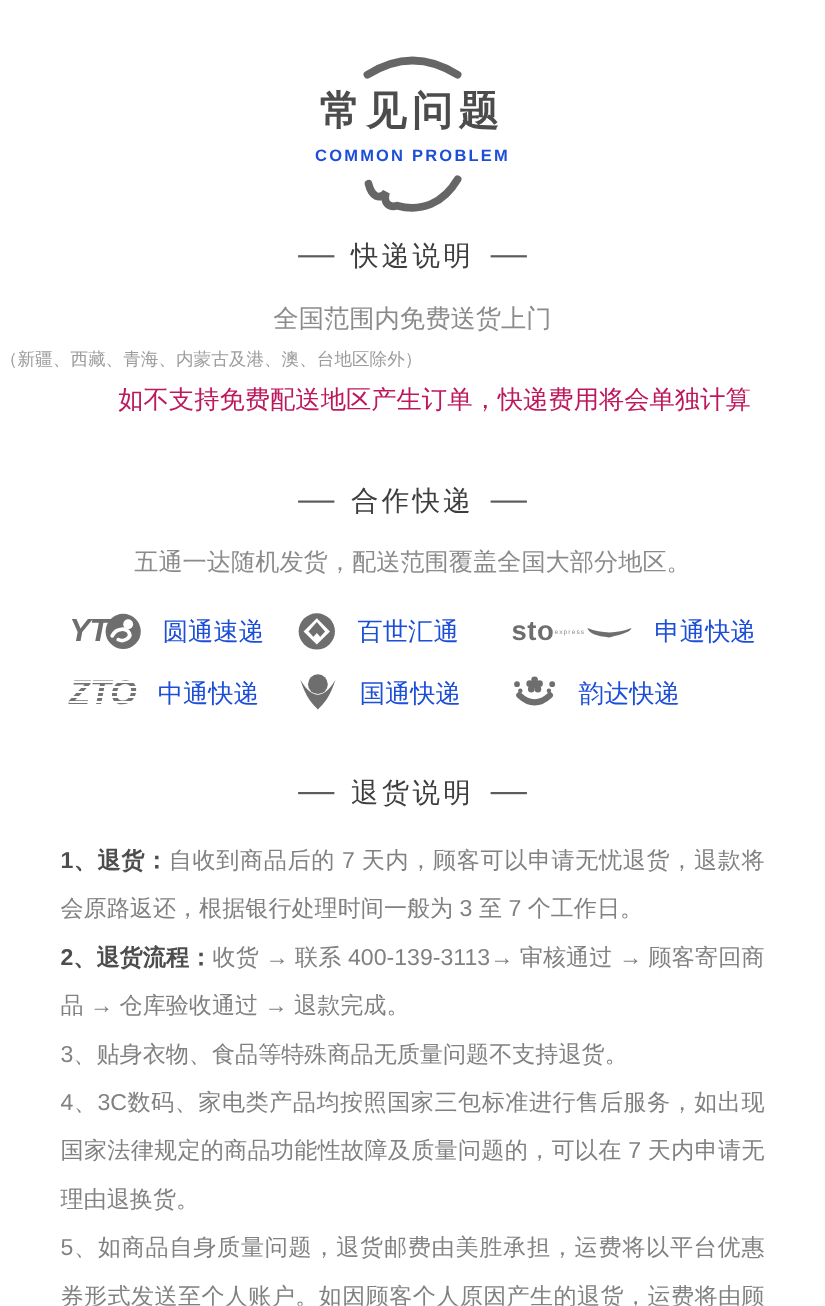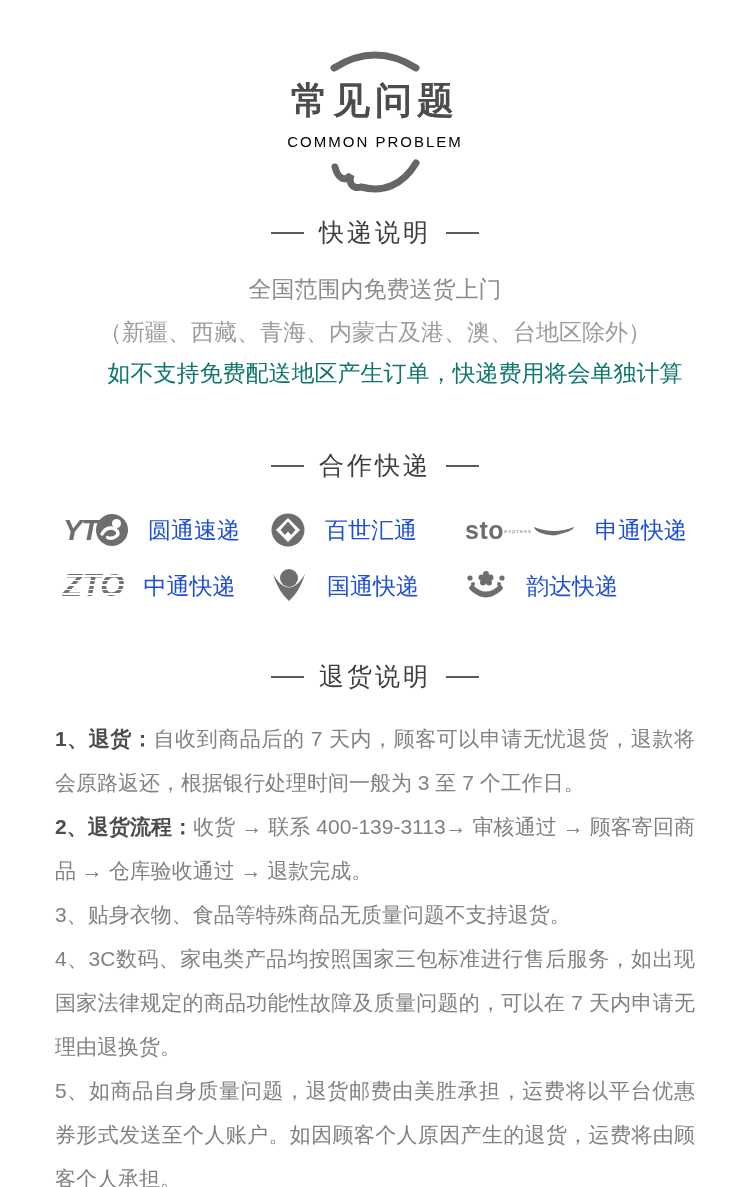--- a/index.html
+++ b/index.html
@@ -12,39 +12,39 @@
   .page { width:750px; height:1187px; background:#fff; }
 
   
   .bubble { width:220px; margin:36px auto 0; text-align:center; }
   .bubble svg { display:block; margin:0 auto; }
   .bubble-title {
     font-size:37px; color:#4c4c4c; font-weight:600;
     letter-spacing:5px; margin-top:2px;
   }
   .bubble-sub {
-    font-size:15px; color:#000000; letter-spacing:2px;
-    margin-top:7px; font-weight:400;
+    font-size:15px; color:#1d4ed8; letter-spacing:2px;
+    margin-top:7px; font-weight:700;
   }
 
   
   .sec-title {
     display:flex; align-items:center; justify-content:center;
     gap:15px; margin-top:16px;
   }
   .sec-title .dash { width:33px; height:2px; background:#5c5c5c; }
   .sec-title .txt {
     font-size:25px; color:#3e3e3e; font-weight:500; letter-spacing:3px;
   }
 
   
   .sec-express { margin-top:18px; }
   .exp-line1 { text-align:center; font-size:23px; color:#8b8b8b; margin-top:25px; }
-  .exp-line2 { text-align:center; font-size:23px; color:#9c9c9c; margin-top:12px; }
-  .exp-line3 { text-align:center; font-size:23px; color:#0f766e; margin-top:10px;padding-left:40px; }
+  .exp-line2 { text-align:left; font-size:16px; color:#9c9c9c; margin-top:12px; }
+  .exp-line3 { text-align:center; font-size:23px; color:#be185d; margin-top:10px;padding-left:40px; }
 
   
   .sec-partners { margin-top:60px; }
   .partners-desc { text-align:center; font-size:22px; color:#8b8b8b; margin-top:24px; }
   .courier-grid {
     margin-top:28px;
     display:grid; grid-template-columns:repeat(3,auto);
     justify-content:center; column-gap:30px; row-gap:16px;
   }
   .courier {
@@ -101,20 +101,21 @@
     <div class="exp-line2">（新疆、西藏、青海、内蒙古及港、澳、台地区除外）</div>
     <div class="exp-line3">如不支持免费配送地区产生订单，快递费用将会单独计算</div>
   </div>
 
   <div class="sec-partners">
     <div class="sec-title">
       <span class="dash"></span>
       <span class="txt">合作快递</span>
       <span class="dash"></span>
     </div>
+    <div class="partners-desc">五通一达随机发货，配送范围覆盖全国大部分地区。</div>
 
     <div class="courier-grid">
 
       <div class="courier">
         <div class="logo-box">
           <span class="yto-text">YT</span>
           <svg width="34" height="34" viewBox="0 0 34 34" style="margin-left:-3px">
             <circle cx="17" cy="17" r="16" fill="#6e6e6e"></circle>
             <circle cx="21.5" cy="10.5" r="4.5" fill="#ffffff"></circle>
             <path d="M7 21 C11 13 20 14 22.5 18.5 C24.5 22.5 18 27 12.5 24.5" fill="none" stroke="#ffffff" stroke-width="3.4" stroke-linecap="round"></path>

